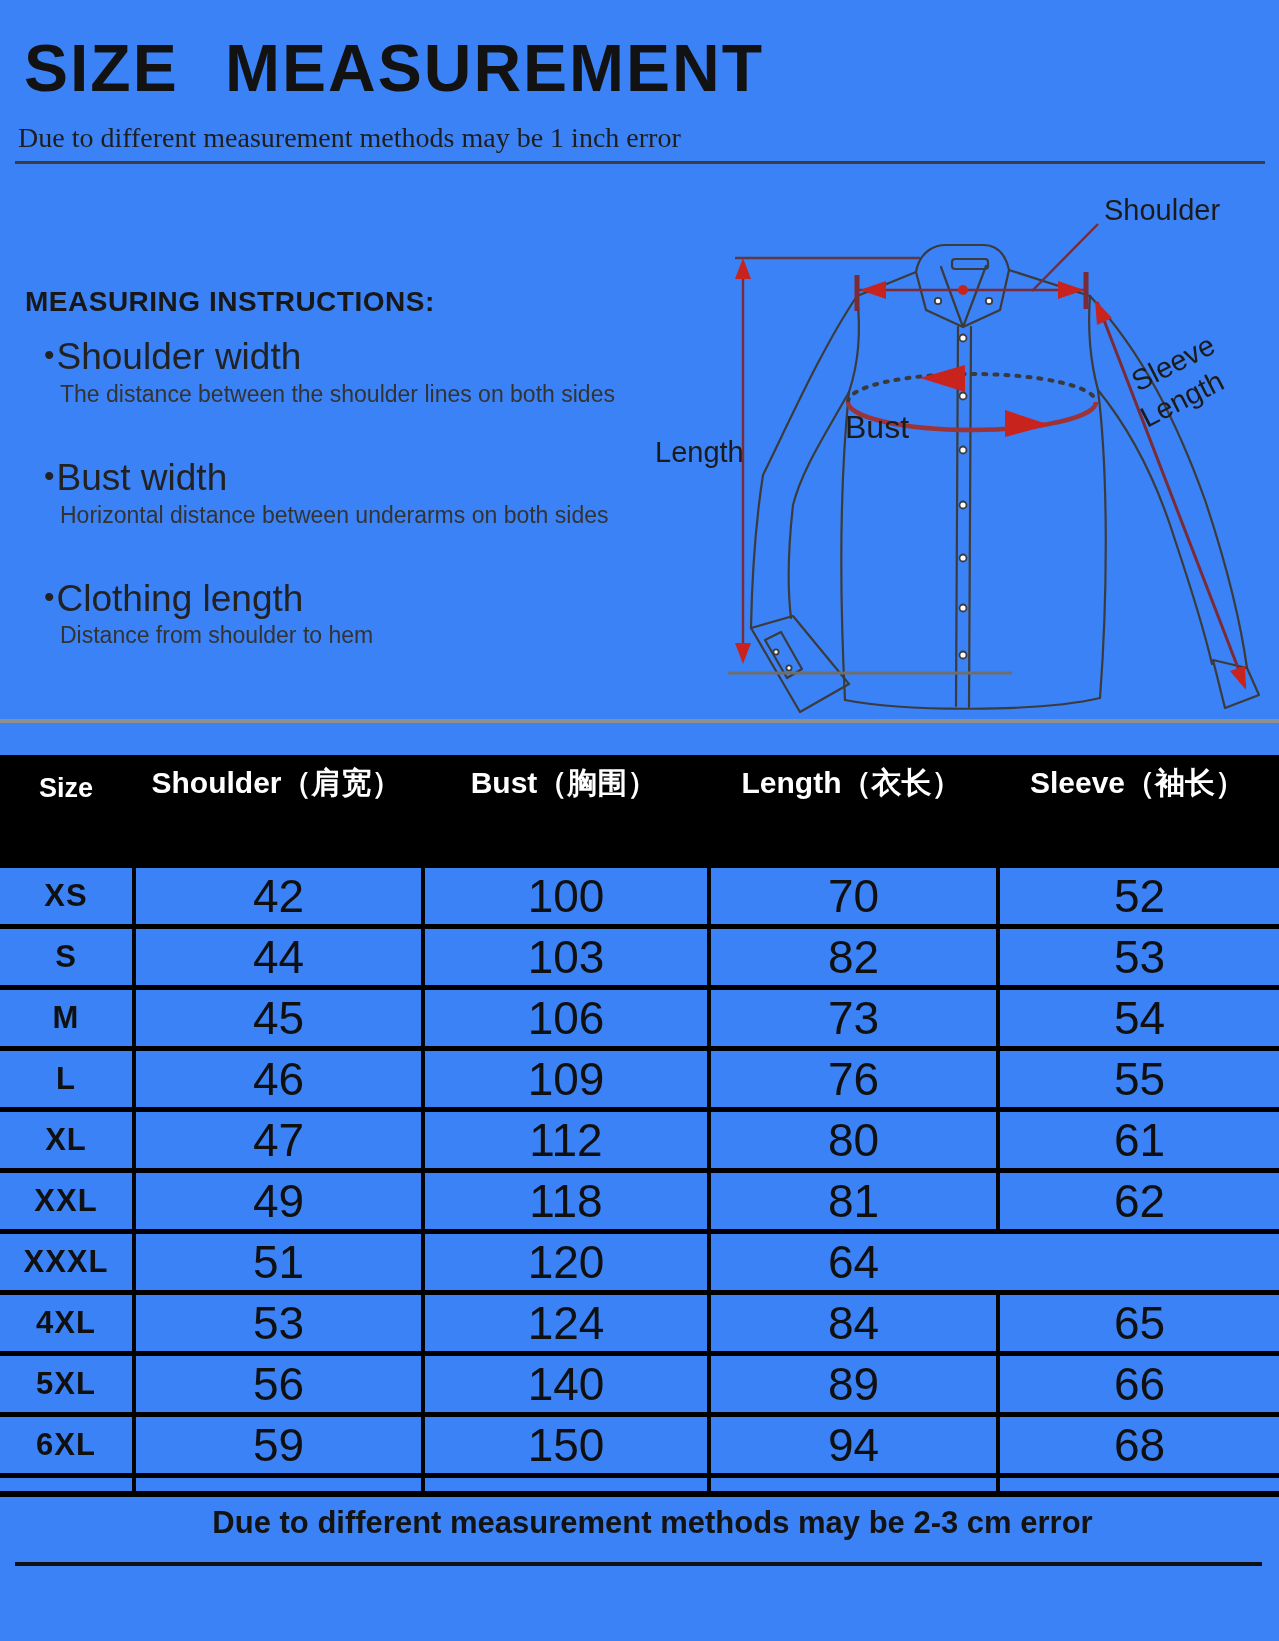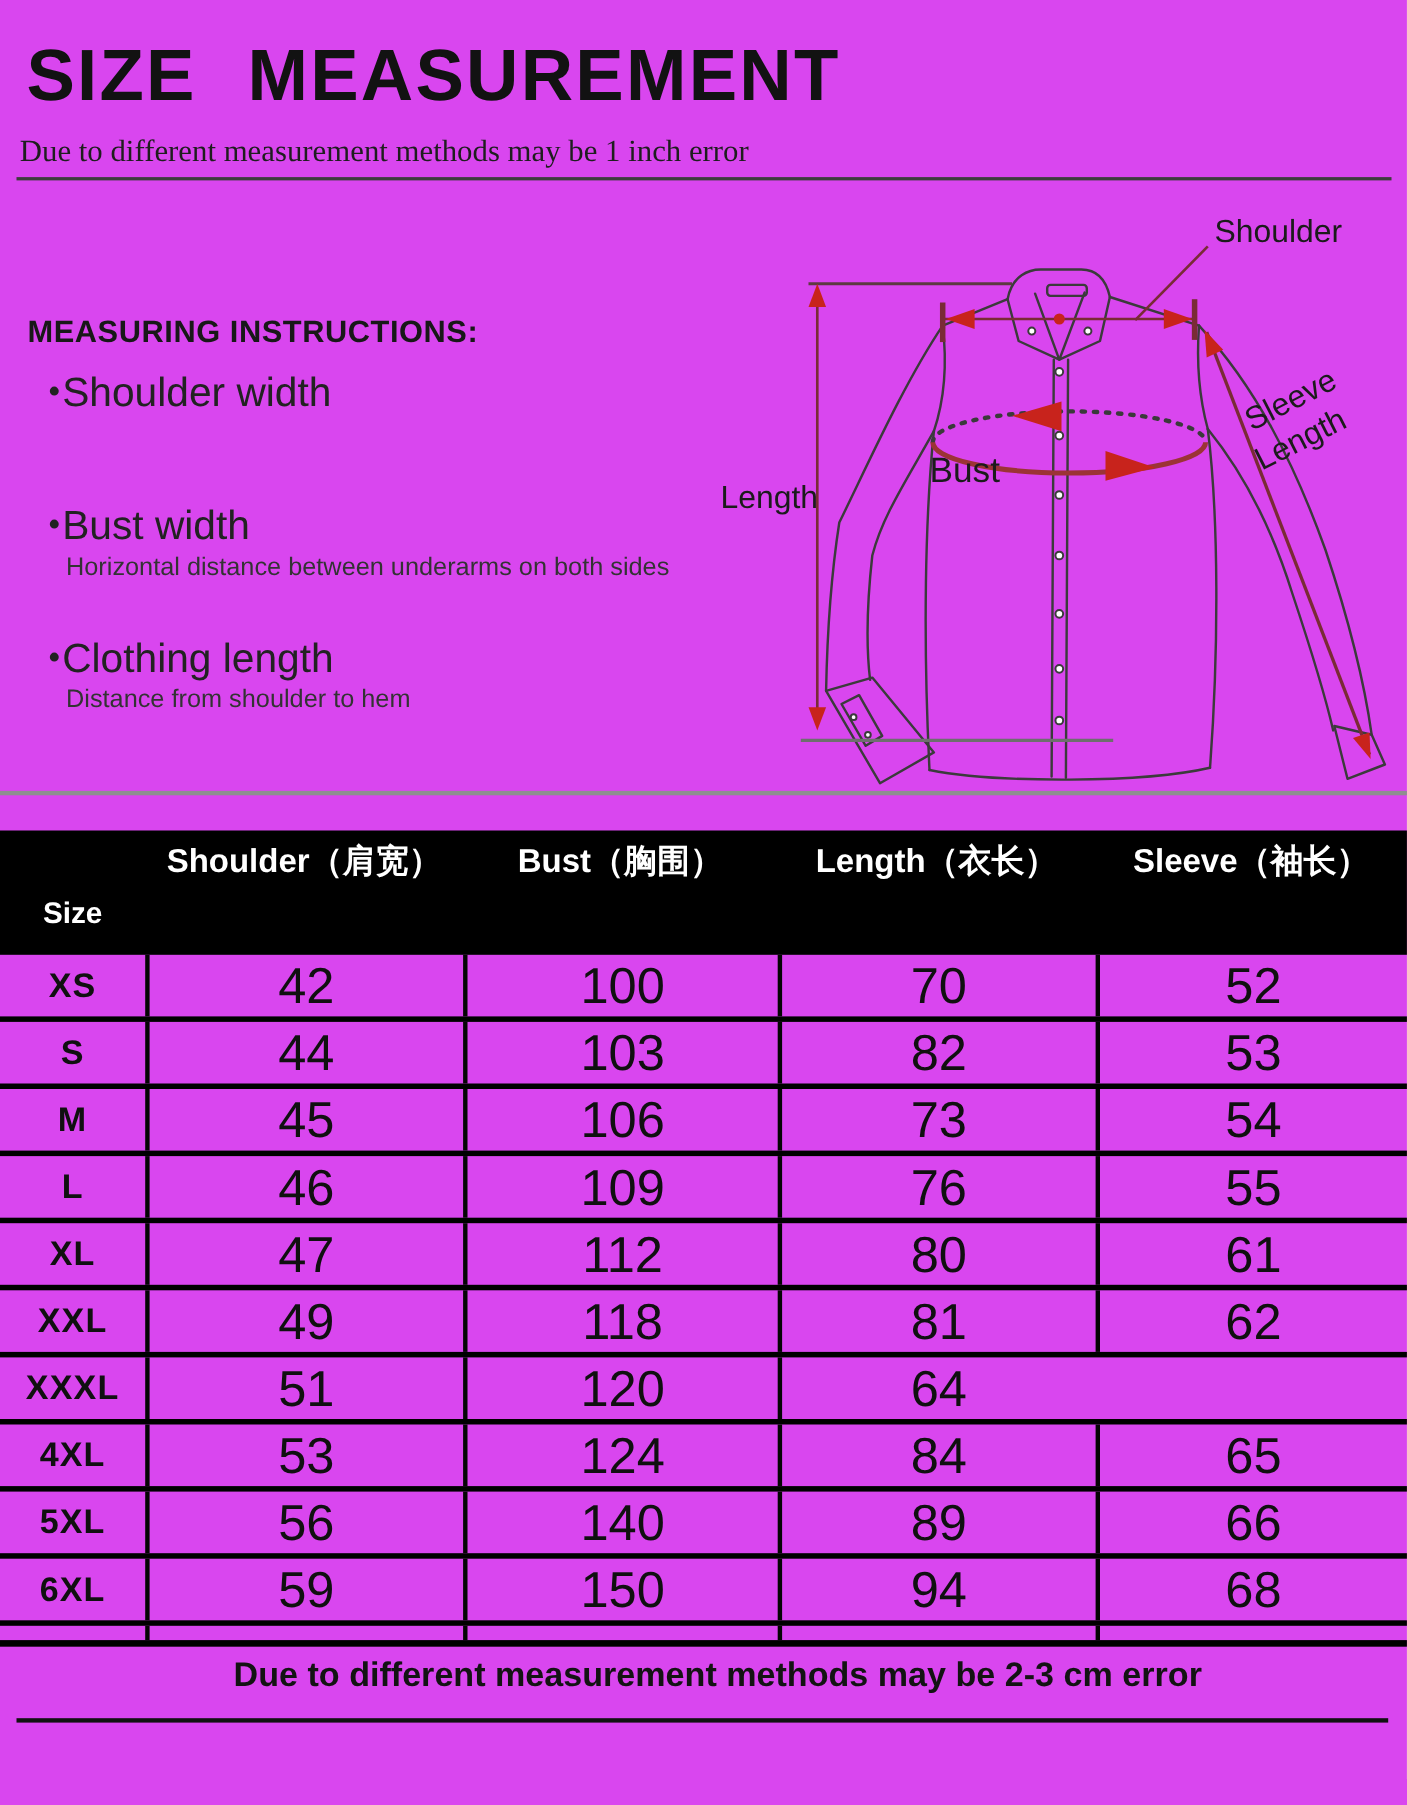--- a/index.html
+++ b/index.html
@@ -1,20 +1,20 @@
 <!DOCTYPE html>
 <html style="--measure-color: #7a2b36; --arrow-color: #c8231c; --outline-color: #3b3b3b; --bust-color: #9c3336; --header-bg: #000000; --header-text: #ffffff;"><head>
 <meta charset="utf-8">
 <style>
   html,body { margin:0; padding:0; background:#e8e8e8; }
   .page {
     position:relative;
     width:1279px; height:1641px;
     margin:0 auto;
-    background:#d946ef;
+    background:#3b82f6;
     font-family:"Liberation Sans", sans-serif;
     color:#141414;
     overflow:hidden;
   }
 
   
   .page-title {
     position:absolute; left:24px; top:30px;
     font-size:66px; font-weight:900; letter-spacing:2px; word-spacing:26px;
     color:#121212; white-space:nowrap;
@@ -66,21 +66,21 @@
   
   .thead {
     position:absolute; left:0; top:755px; width:1279px; height:113px;
     background:var(--header-bg,#000000);
     display:grid; grid-template-columns:132px 289px 286px 289px 283px;
   }
   .thead .hcol {
     color:var(--header-text,#ffffff); text-align:center;
     font-size:30px; font-weight:700; padding-top:8px; white-space:nowrap;
   }
-  .thead .hcol-size { font-size:27px; padding-top:60px; text-align:center; }
+  .thead .hcol-size { font-size:27px; padding-top:18px; text-align:center; }
 
   .tbody { position:absolute; left:0; top:868px; width:1279px; }
   .trow {
     display:grid; grid-template-columns:132px 289px 286px 289px 283px;
     height:56px; border-bottom:5px solid #000;
   }
   .trow > div {
     display:flex; align-items:center; justify-content:center;
     font-size:46px; color:#101010;
   }
@@ -106,20 +106,21 @@
 
   <div class="page-title">SIZE MEASUREMENT</div>
   <div class="page-subtitle">Due to different measurement methods may be 1 inch error</div>
   <div class="subtitle-rule"></div>
 
   <div class="instructions-heading">MEASURING INSTRUCTIONS:</div>
 
   <div class="instr-item item1">
     <span class="instr-bullet">•</span><span class="instr-term">Shoulder width</span>
   </div>
+  <div class="instr-desc desc1">The distance between the shoulder lines on both sides</div>
 
   <div class="instr-item item2">
     <span class="instr-bullet">•</span><span class="instr-term">Bust width</span>
   </div>
   <div class="instr-desc desc2">Horizontal distance between underarms on both sides</div>
 
   <div class="instr-item item3">
     <span class="instr-bullet">•</span><span class="instr-term">Clothing length</span>
   </div>
   <div class="instr-desc desc3">Distance from shoulder to hem</div>

